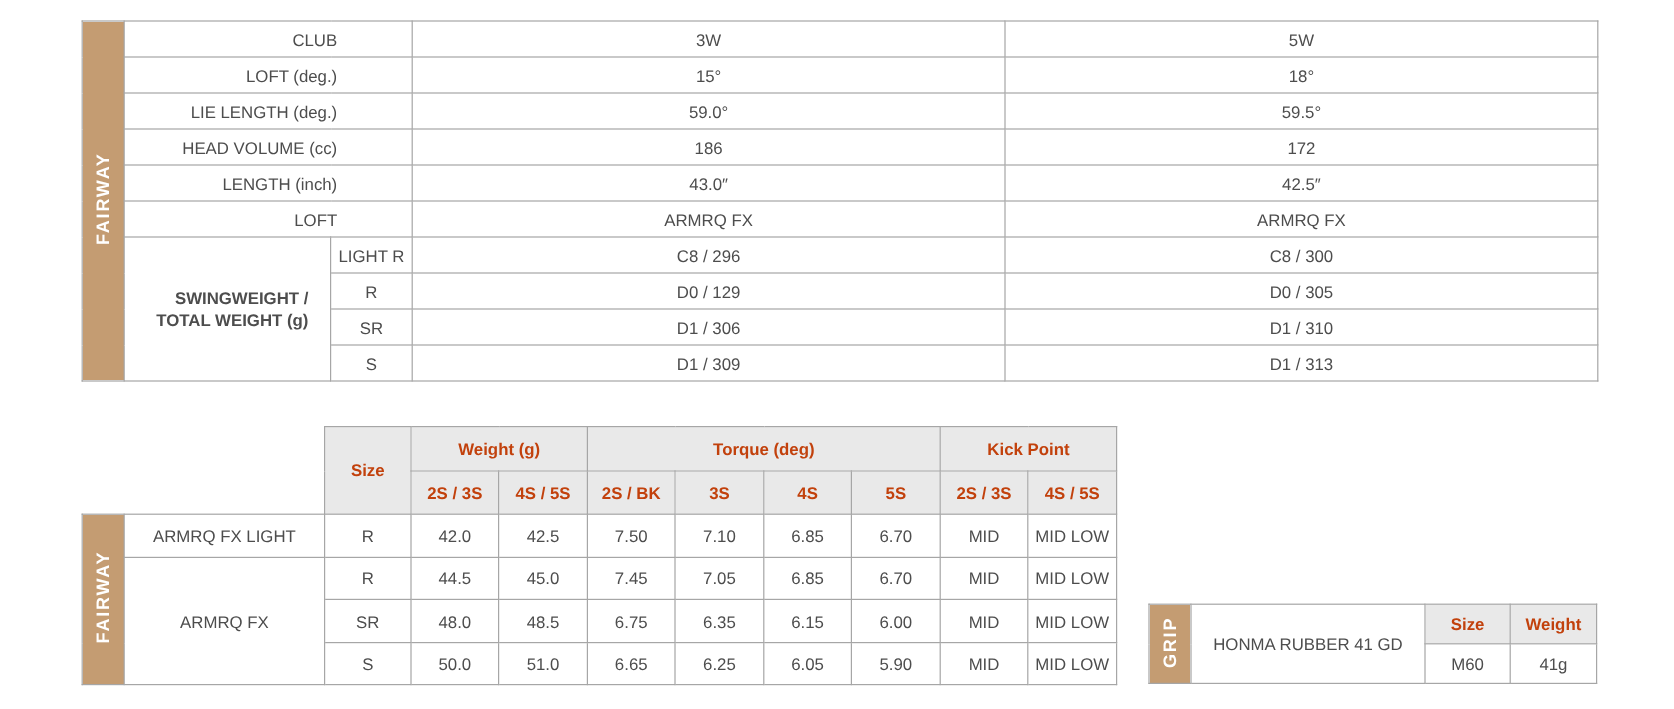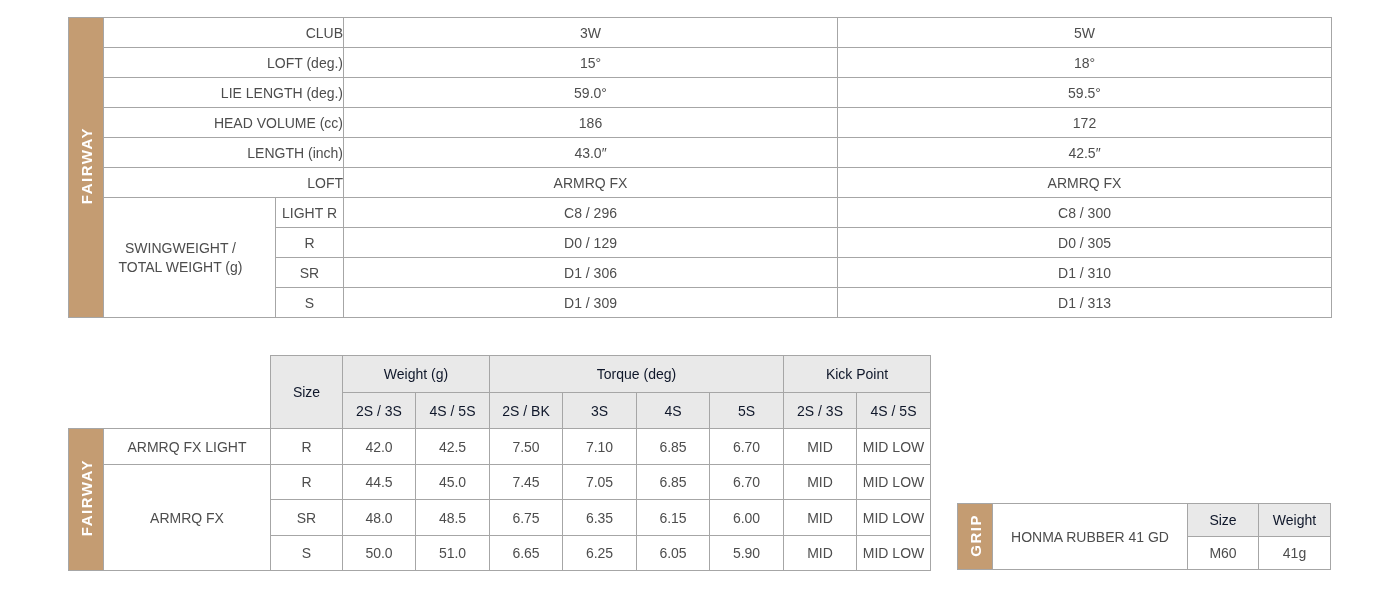--- a/index.html
+++ b/index.html
@@ -5,28 +5,28 @@
   html,body{margin:0;padding:0;}
   body{
     width:1395px;height:591px;position:relative;background:#ffffff;
     font-family:"Liberation Sans",sans-serif;color:#4d4d4d;
   }
   table{border-collapse:collapse;table-layout:fixed;position:absolute;font-size:14px;color:#4d4d4d;}
   td,th{
     border:1px solid #a6a6a6;text-align:center;vertical-align:middle;
     padding:0;font-weight:normal;background:#ffffff;white-space:nowrap;overflow:hidden;
   }
-  th,.hdr{background:#e9e9e9;font-weight:400;color:#0f172a;}
+  th,.hdr{background:#e9e9e9;font-weight:700;color:#c2410c;}
   .tan{background:#c49c72;}
   .vtext{
     display:inline-block;writing-mode:vertical-rl;transform:rotate(180deg);
     color:#ffffff;font-weight:700;font-size:15px;letter-spacing:1.5px;
   }
-  .lbl-r{text-align:right;}
-  .lbl-sw{padding-right:18px;line-height:1.35;}
+  .lbl-r{text-align:right;padding-right:62px;}
+  .lbl-sw{text-align:right;padding-right:18px;line-height:1.35;font-weight:bold;}
   .ghost{border:none;background:transparent;}
   #t1{left:68px;top:17px;width:1263px;}
   #t1 tr{height:30px;}
   #t2{left:68px;top:355px;width:862px;}
   #t3{left:957px;top:503px;width:373px;}
   .h37{height:37px;} .h36{height:36px;} .h35{height:35px;} .h33{height:33px;}
 </style>
 </head>
 <body>
 

